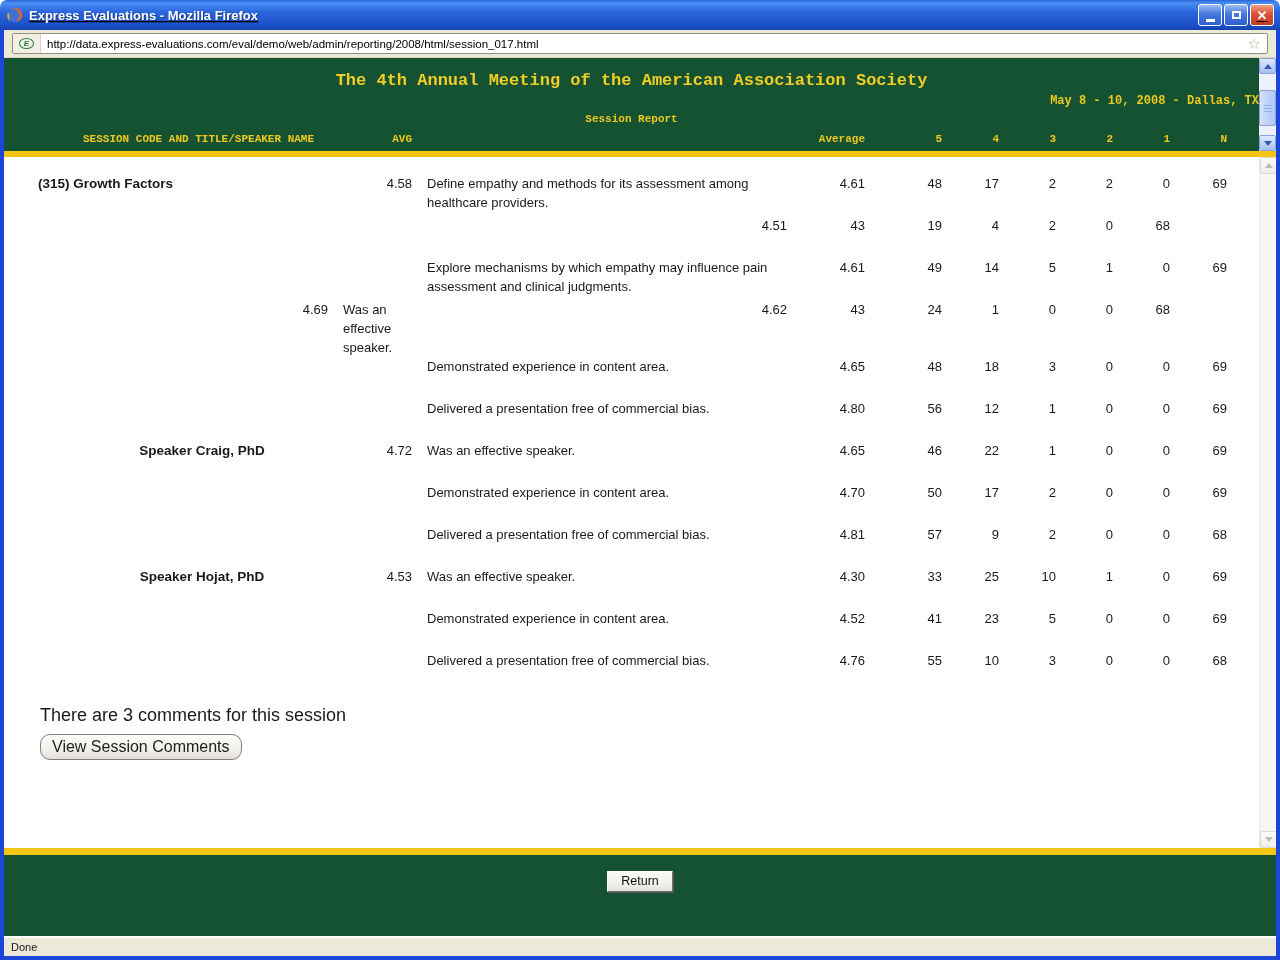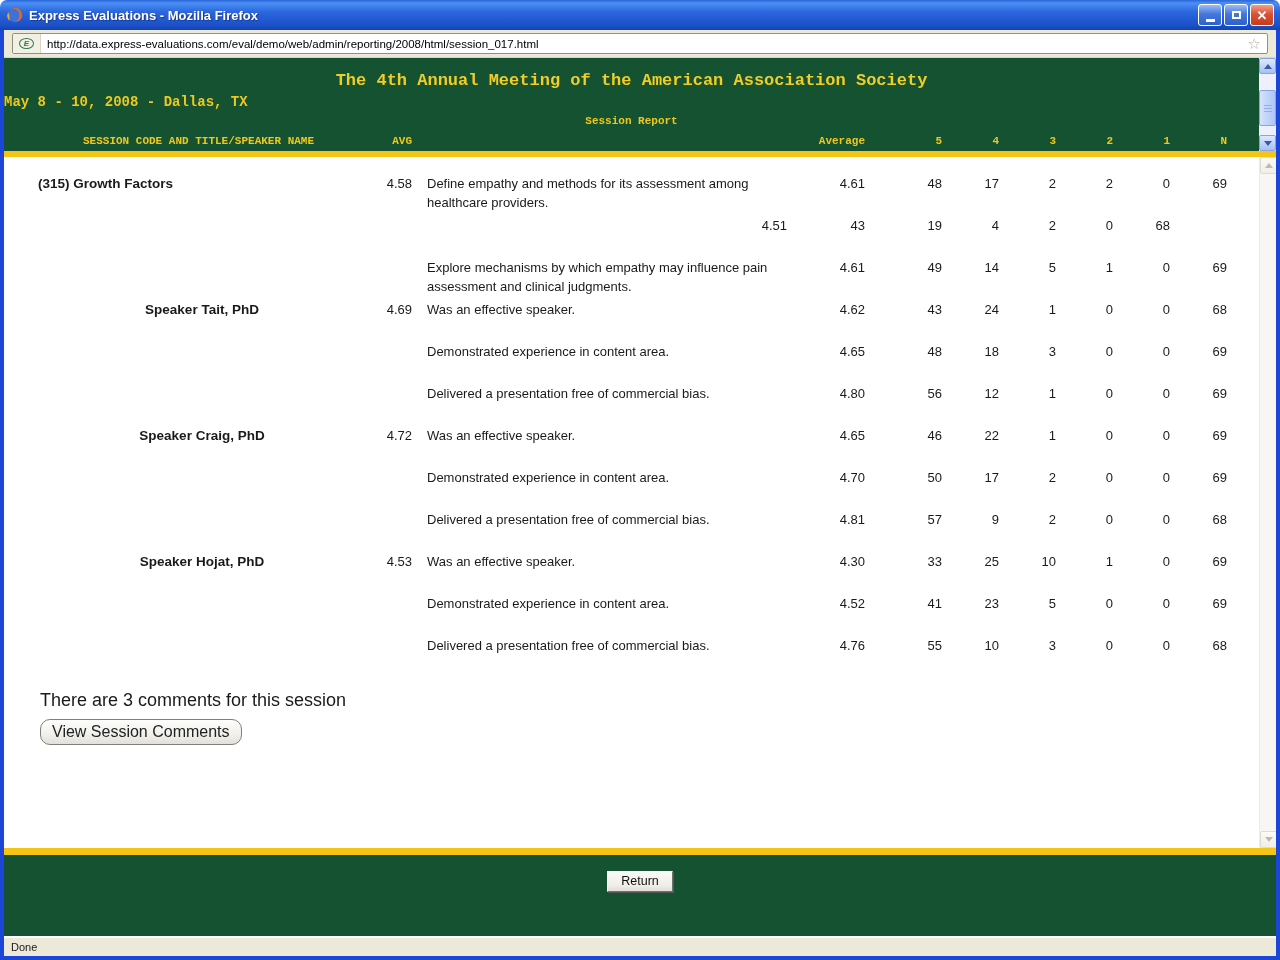--- a/index.html
+++ b/index.html
@@ -6,20 +6,21 @@
   html,body { width:1280px; height:960px; }
   body { font-family:"Liberation Sans", sans-serif; background:#000; }
 
   .window { width:1280px; height:960px; position:relative; background:#fff; }
 
   
   .titlebar {
     height:30px; display:flex; align-items:center; padding:0 6px;
     background:linear-gradient(180deg,#2a63d8 0%,#4a90f4 10%,#2b66dd 40%,#1b50c8 85%,#1443ae 100%);
     border-radius:7px 7px 0 0;
+    text-decoration:underline;
   }
   .titlebar .app-icon { width:18px; height:18px; margin-right:5px; flex:0 0 auto; }
   .titlebar .title-text {
     color:#fff; font-weight:bold; font-size:13px; text-shadow:1px 1px 1px #1a3a8c;
     flex:1 1 auto; white-space:nowrap; overflow:hidden;
   }
   .win-buttons { display:flex; gap:2px; }
   .win-btn {
     width:24px; height:22px; border-radius:3px; border:1px solid #fff;
     background:linear-gradient(180deg,#9cbcf5 0%,#4577dd 45%,#2e60cc 100%);
@@ -62,21 +63,21 @@
     display:grid;
     grid-template-columns:290px 84px 375px 78px 77px 57px 57px 57px 57px 57px;
     margin-left:34px;
   }
   .num { text-align:right; }
 
   
   .frame-top { height:99px; position:relative; flex:0 0 auto; background:var(--green); }
   .frame-top .head-inner { height:93px; padding-right:17px; overflow:hidden;font-family:Liberation Mono, monospace; }
   .report-title { text-align:center; color:#f2cd25; font-size:17px; font-weight:bold; margin-top:13px; }
-  .report-date  { text-align:left; color:#efc81f; font-size:14px;  font-weight:bold; margin-top:4px; }
+  .report-date  { text-align:right; color:#efc81f; font-size:12px;  font-weight:bold; margin-top:4px; }
   .report-sub   { text-align:center; color:#efc81f; font-size:11px; font-weight:bold; margin-top:5px; }
   .col-headers { margin-top:8px; color:#efc81f; font-size:11px; font-weight:bold; }
   .col-headers .c-name { padding-left:45px; }
   .yellow-bar-top { position:absolute; left:0; right:0; bottom:0; height:6px; background:var(--yellow); }
 
   
   .sb-blue { position:absolute; top:0; right:0; width:17px; height:93px; background:#eef1fb; }
   .sb-blue .sb-btn {
     position:absolute; left:0; width:17px; height:16px;
     background:linear-gradient(180deg,#e0e9fd 0%,#bcd0fa 60%,#a8c0f2 100%);
@@ -248,21 +249,20 @@
               <div class="num">4.61</div>
               <div class="num">49</div>
               <div class="num">14</div>
               <div class="num">5</div>
               <div class="num">1</div>
               <div class="num">0</div>
               <div class="num">69</div>
             </div>
 
             <div class="t-row grid-cols">
-              <div class="c-name speaker">Speaker Tait, PhD</div>
               <div class="num">4.69</div>
               <div class="c-q">Was an effective speaker.</div>
               <div class="num">4.62</div>
               <div class="num">43</div>
               <div class="num">24</div>
               <div class="num">1</div>
               <div class="num">0</div>
               <div class="num">0</div>
               <div class="num">68</div>
             </div>

